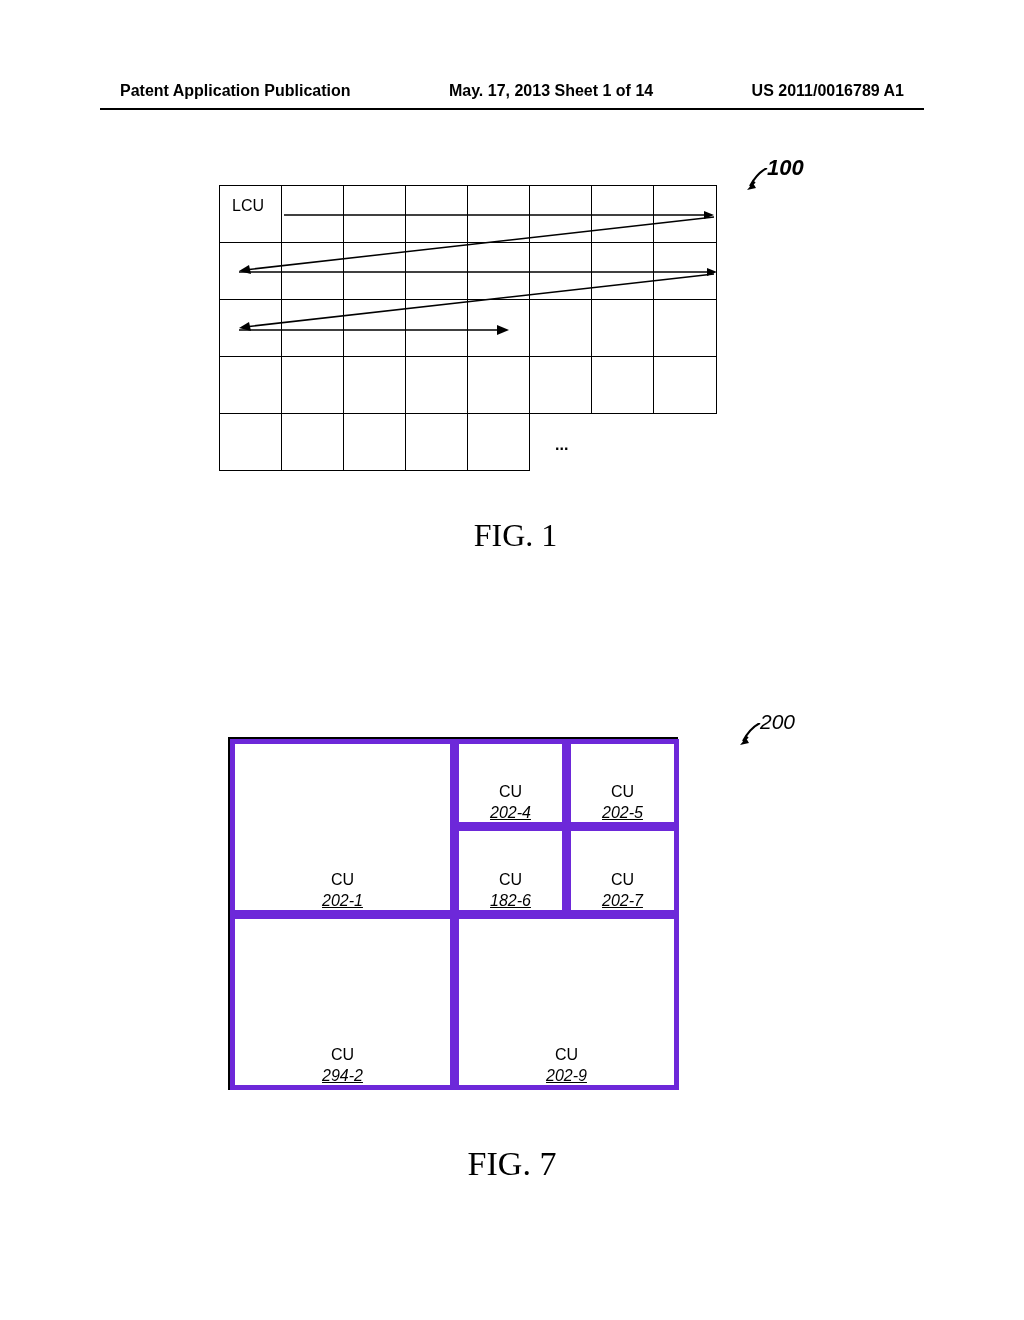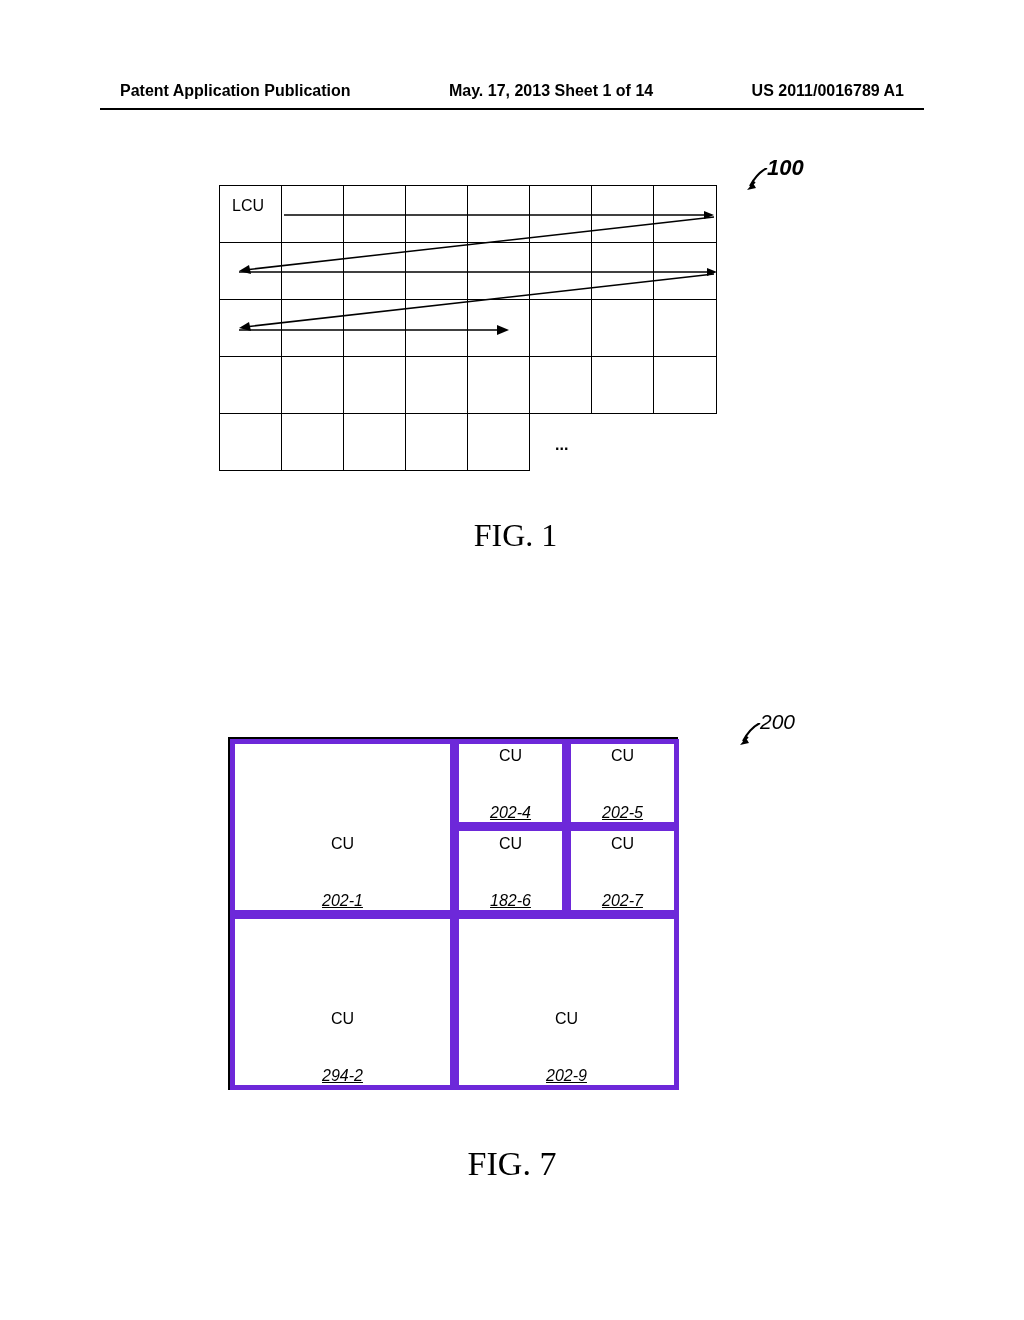--- a/index.html
+++ b/index.html
@@ -106,21 +106,20 @@
       align-items: center;
       justify-content: flex-end;
       font-size: 16px;
     }
     .fig2-cell .cu-label {
       margin-bottom: 3px;
     }
     .fig2-cell .cu-ref {
       font-style: italic;
       text-decoration: underline;
-      margin-top: 36px;
     }
     .fig2-ref {
       position: absolute;
       top: 710px;
       left: 760px;
       font-size: 21px;
       font-style: italic;
       font-weight: normal;
     }
     .fig2-ref-arrow {

